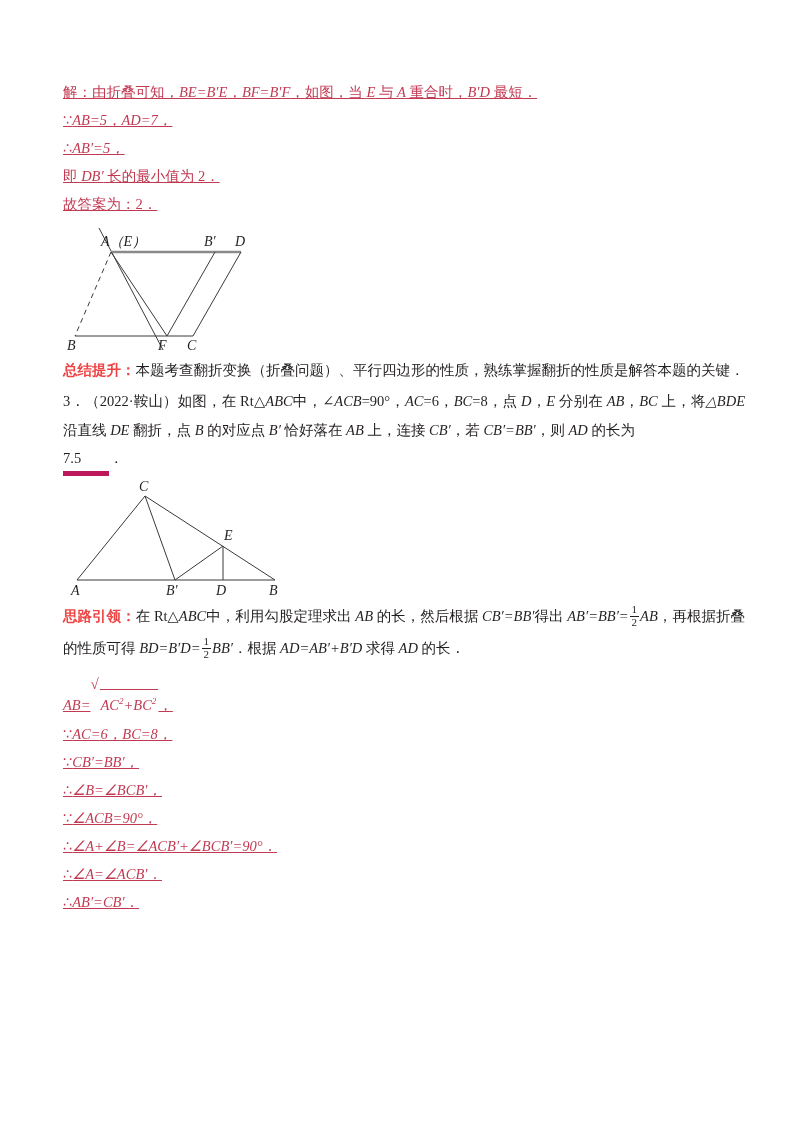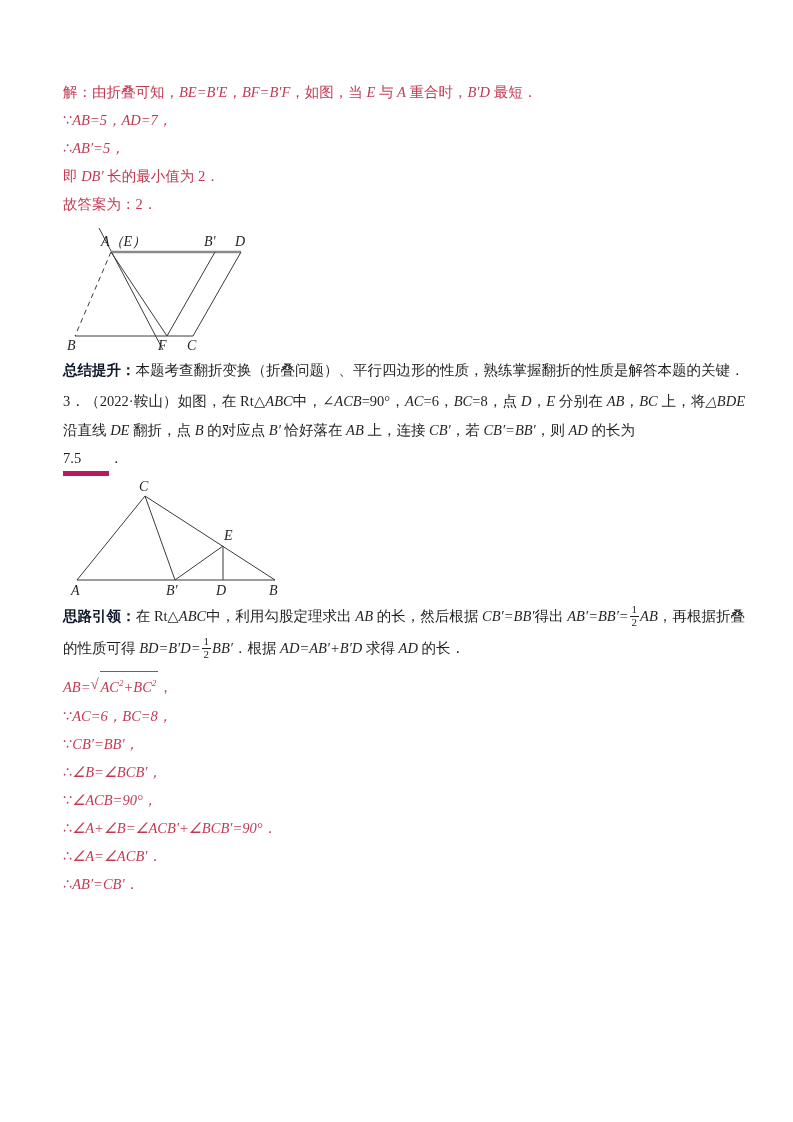--- a/index.html
+++ b/index.html
@@ -4,36 +4,36 @@
 <style>
   html,body{margin:0;padding:0;}
   body{
     width:793px;height:1122px;background:#ffffff;
     font-family:"Liberation Serif","DejaVu Serif",serif;
     color:#231f20;overflow:hidden;position:relative;
   }
   .page{position:absolute;left:0;top:0;width:793px;height:1122px;}
   .content{position:absolute;left:63px;top:78px;width:682px;}
 
-  .line{font-size:14.5px;line-height:28px;white-space:nowrap;}
+  .line{font-size:14.5px;line-height:28px;white-space:nowrap;text-decoration:underline;}
   .red{color:#c23a52;}
   .mi{font-style:italic;font-family:"Liberation Serif",serif;}
   .num{font-style:normal;}
 
   .para{font-size:14.5px;line-height:29px;color:#231f20;text-align:justify;}
-  .tag{font-weight:bold;color:#0f172a;}
+  .tag{font-weight:bold;color:#ef4444;}
 
   
   .sqrt{display:inline-block;position:relative;padding-left:9px;}
   .sqrt::before{
     content:"\221A";position:absolute;left:0;top:-1px;font-size:15px;
   }
   .sqrt > .rad{
     display:inline-block;border-top:1px solid currentColor;padding:0 2px 0 1px;
-    margin-top:1px;
+    margin-top:19px;
     text-align:right;
   }
   sup{font-size:9px;vertical-align:super;line-height:0;}
 
   
   .frac{display:inline-block;vertical-align:-0.42em;text-align:center;font-size:11px;line-height:1.05;margin:0 1px;}
   .frac .n{display:block;padding:0 2px;}
   .frac .d{display:block;border-top:1px solid currentColor;padding:0 2px;}
   .blank{display:inline-block;border-bottom:5px solid #be185d;min-width:46px;text-align:left;}
 

